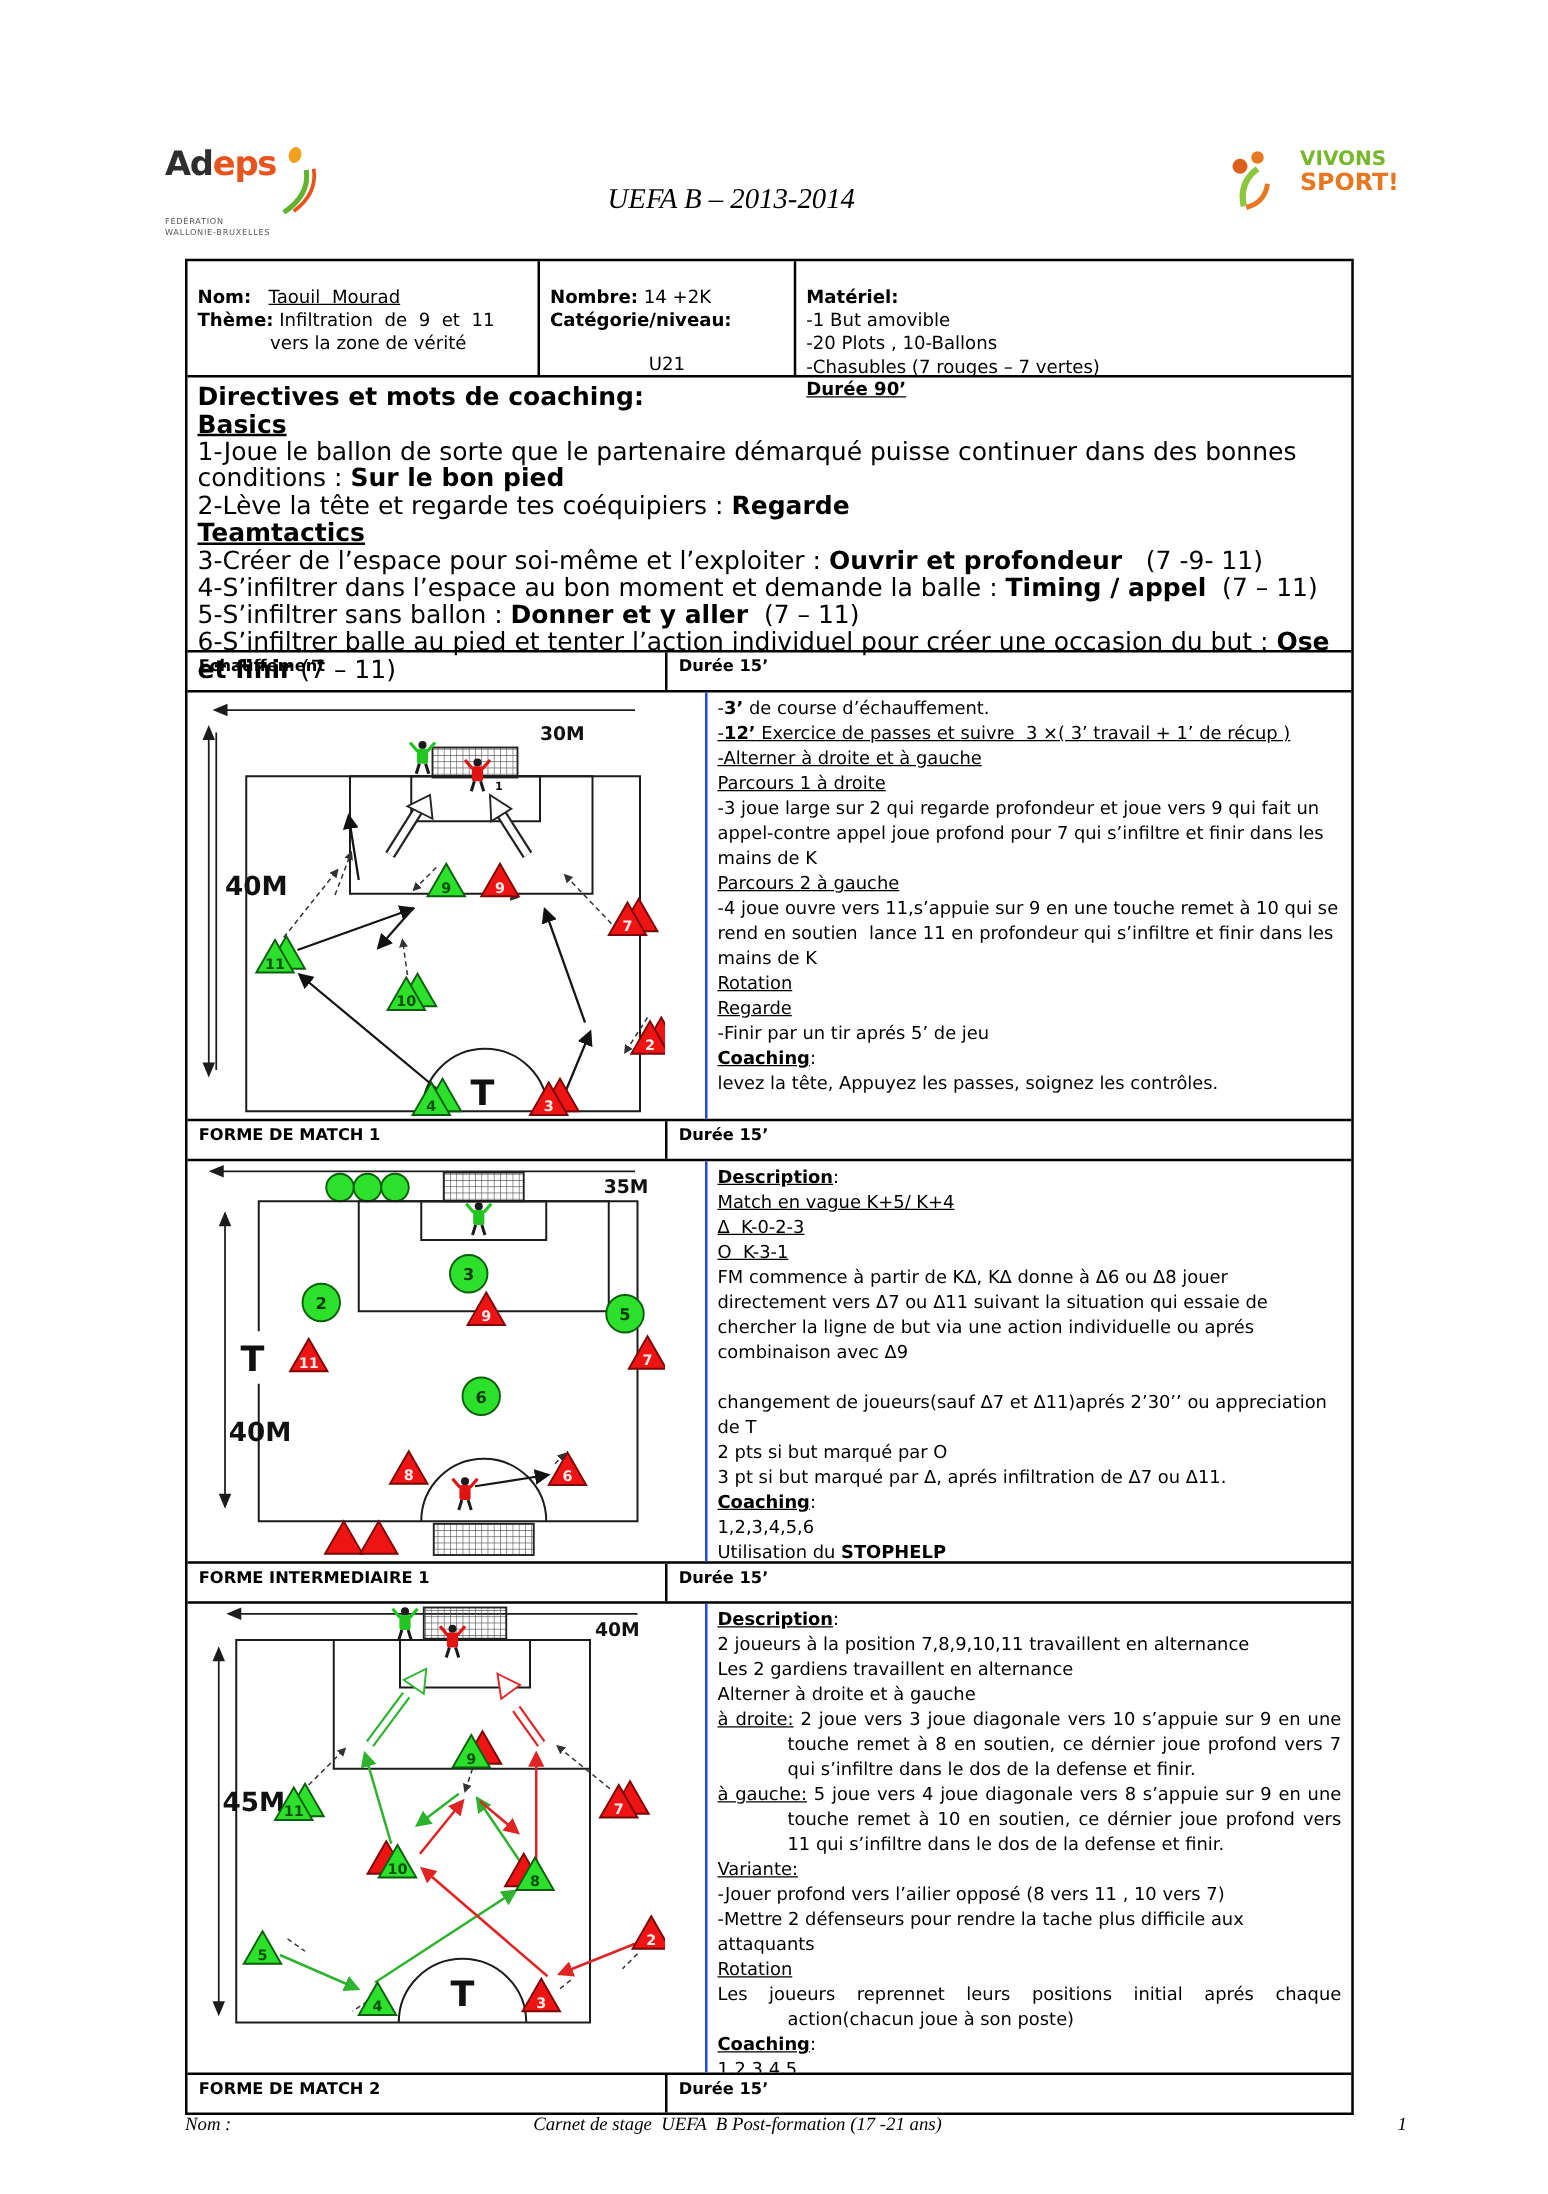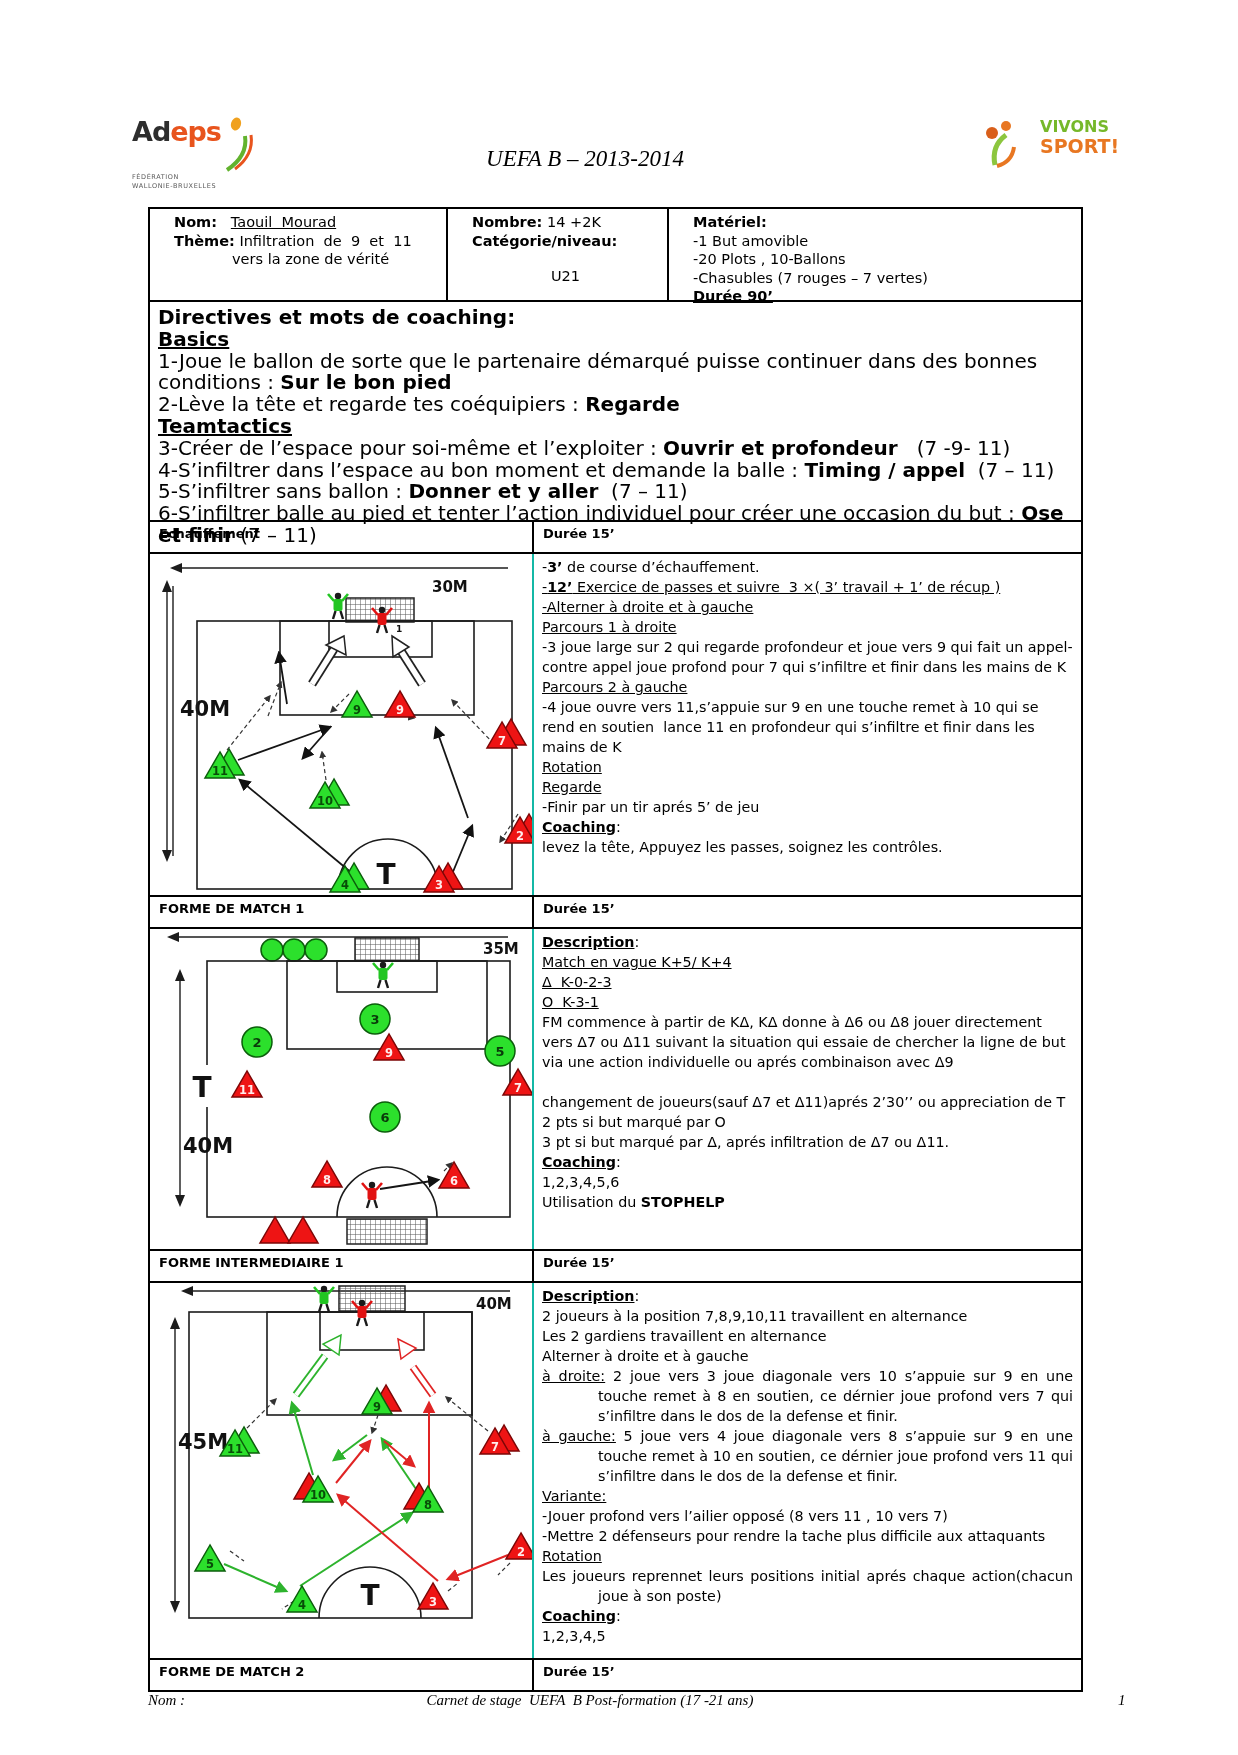--- a/index.html
+++ b/index.html
@@ -18,34 +18,34 @@
   .doc-title{position:absolute;left:385px;top:146px;width:400px;text-align:center;
              font-family:"Liberation Serif","DejaVu Serif",serif;font-style:italic;font-size:23px;}
   .vivons{position:absolute;left:983px;top:118px;display:flex;gap:21px;align-items:flex-start;}
   .viv1{color:#76b82a;font-weight:bold;font-size:16px;line-height:18px;}
   .viv2{color:#e87722;font-weight:bold;font-size:19px;line-height:20px;}
 
   
   .sheet{position:absolute;left:148px;top:207px;width:935px;border:2px solid #000;box-sizing:border-box;}
   .row{box-sizing:border-box;}
   .info-row{display:flex;height:91px;font-size:14.5px;line-height:18.5px;}
-  .cell{box-sizing:border-box;padding:4px 8px;margin-left:16px;}
+  .cell{box-sizing:border-box;padding:20px 8px;}
   .c1{width:282px;border-right:2px solid #000;}
   .c2{width:205px;border-right:2px solid #000;}
   .c3{flex:1;}
   .theme2{padding-left:58px;}
   .catval{text-align:center;margin-top:17px;}
 
   .directives{height:220px;border-top:2px solid #000;padding:5px 8px;font-size:20px;line-height:21.8px;}
 
   .sec-head{display:flex;height:32px;border-top:2px solid #000;font-size:13px;font-weight:bold;}
   .sec-head .st{width:384px;border-right:2px solid #000;box-sizing:border-box;padding:4px 0 0 9px;}
   .sec-head .sd{flex:1;padding:4px 0 0 9px;}
   .sec-body{display:flex;border-top:2px solid #000;}
-  .diag-cell{width:384px;border-right:2px solid #14b8a6;box-sizing:border-box;position:relative;overflow:hidden;}
+  .diag-cell{width:416px;border-right:2px solid #1d4ed8;box-sizing:border-box;position:relative;overflow:hidden;}
   .txt-cell{flex:1;padding:3px 8px;box-sizing:border-box;overflow:hidden;}
   .h-ech{height:343px;} .h-fm1{height:322px;} .h-fi1{height:377px;}
   .ln{font-size:14.3px;line-height:20px;}
   .blank{height:20px;}
   .hang{padding-left:56px;text-indent:-56px;}
   .just{text-align:justify;}
 
   
   .footer-l{position:absolute;left:148px;top:1692px;font-family:"Liberation Serif","DejaVu Serif",serif;font-style:italic;font-size:15px;}
   .footer-c{position:absolute;left:330px;top:1692px;width:520px;text-align:center;

